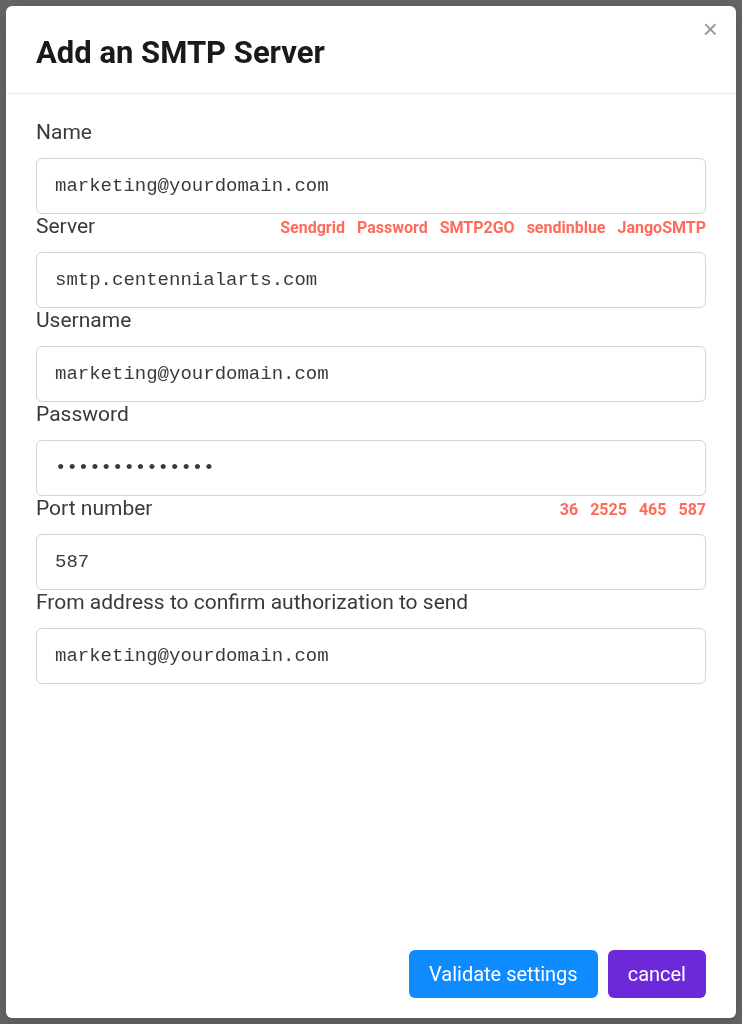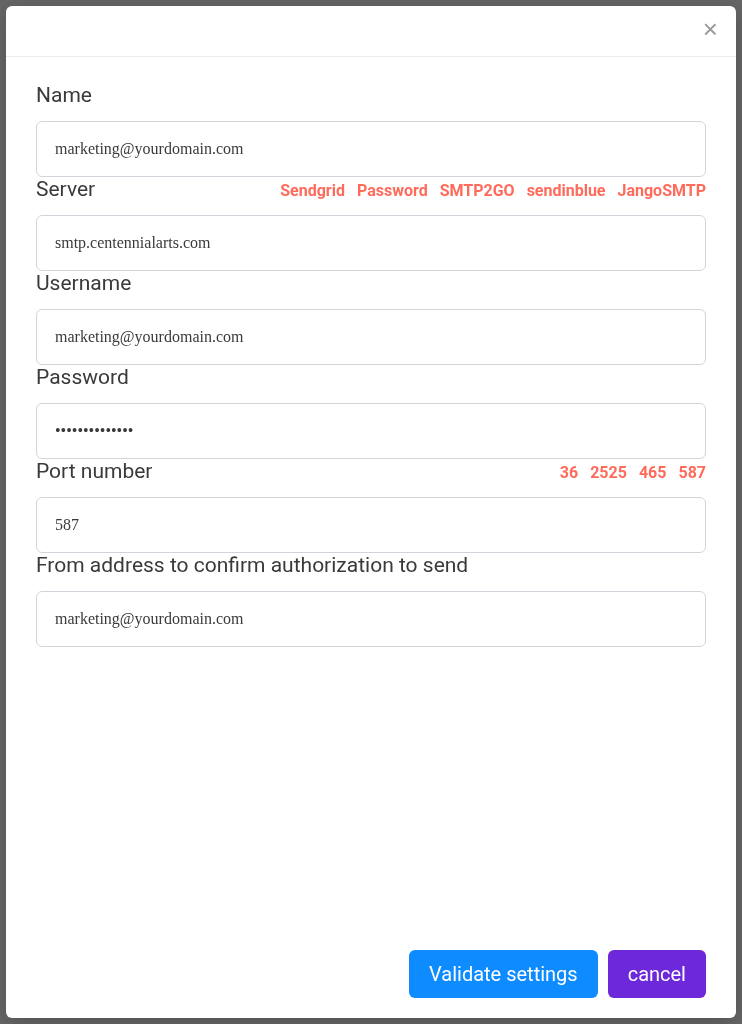--- a/index.html
+++ b/index.html
@@ -75,27 +75,27 @@
     }
     .hint-link {
       font-size: 16px;
       color: #ff6b5b;
       text-decoration: none;
       cursor: pointer;
     }
     .form-input {
       width: 100%;
       padding: 12px 18px;
-      font-size: 16px;
+      font-size: 19px;
       color: #3a3a3a;
       border: 1px solid #d1d5db;
       border-radius: 6px;
       background: #fff;
       outline: none;
-      font-family: Liberation Serif, serif;
+      font-family: Liberation Mono, monospace;
       height: 56px;
     }
     .form-input::placeholder {
       color: #9ca3af;
     }
     .modal-footer {
       padding: 16px 30px 20px 28px;
       display: flex;
       justify-content: flex-end;
       gap: 10px;
@@ -116,20 +116,21 @@
     .btn-secondary {
       background: #6d28d9;
       color: #fff;
     }
   </style>
 </head>
 <body>
 
 <div class="modal">
   <div class="modal-header">
+    <h2 class="modal-title">Add an SMTP Server</h2>
     <button class="close-btn">×</button>
   </div>
 
   <div class="modal-body">
 
     <div class="form-group">
       <div class="label-row">
         <label class="form-label">Name</label>
       </div>
       <input type="text" class="form-input" value="marketing@yourdomain.com" style="">

